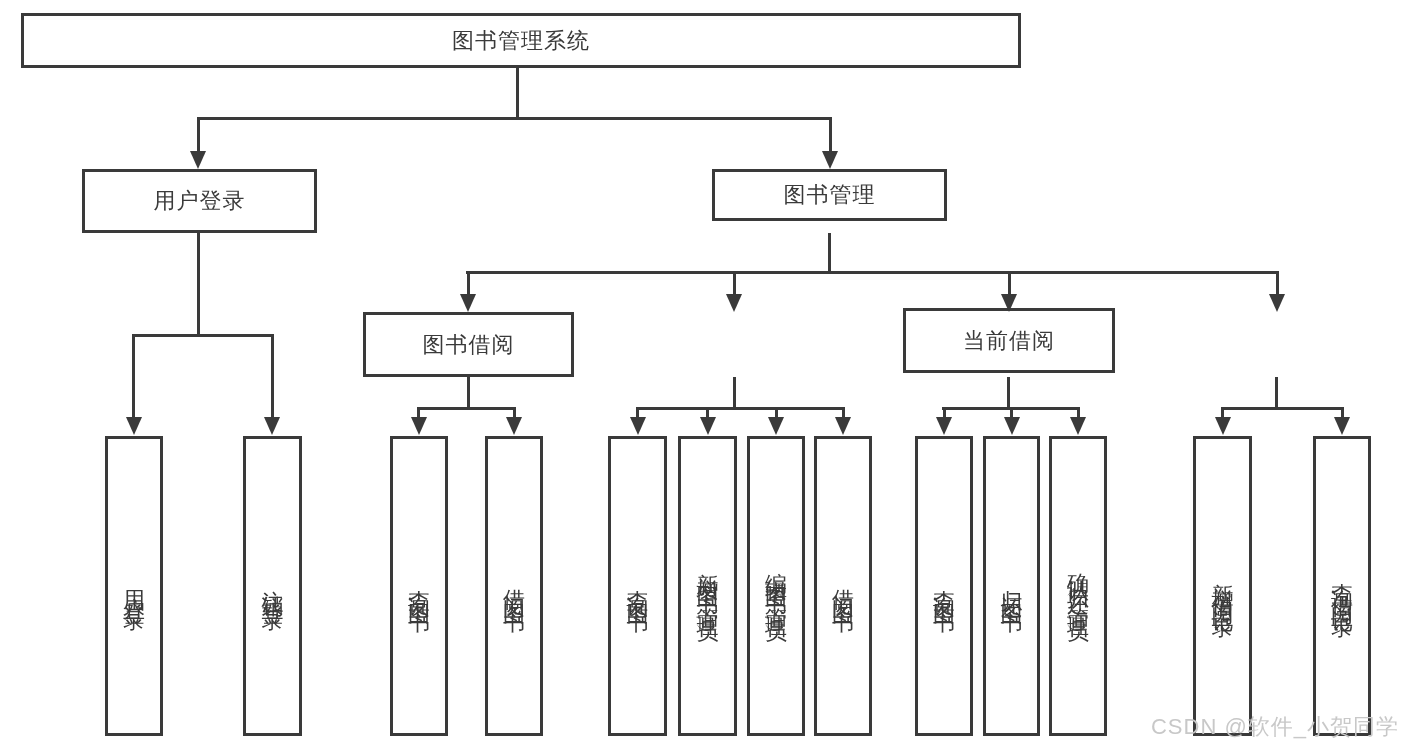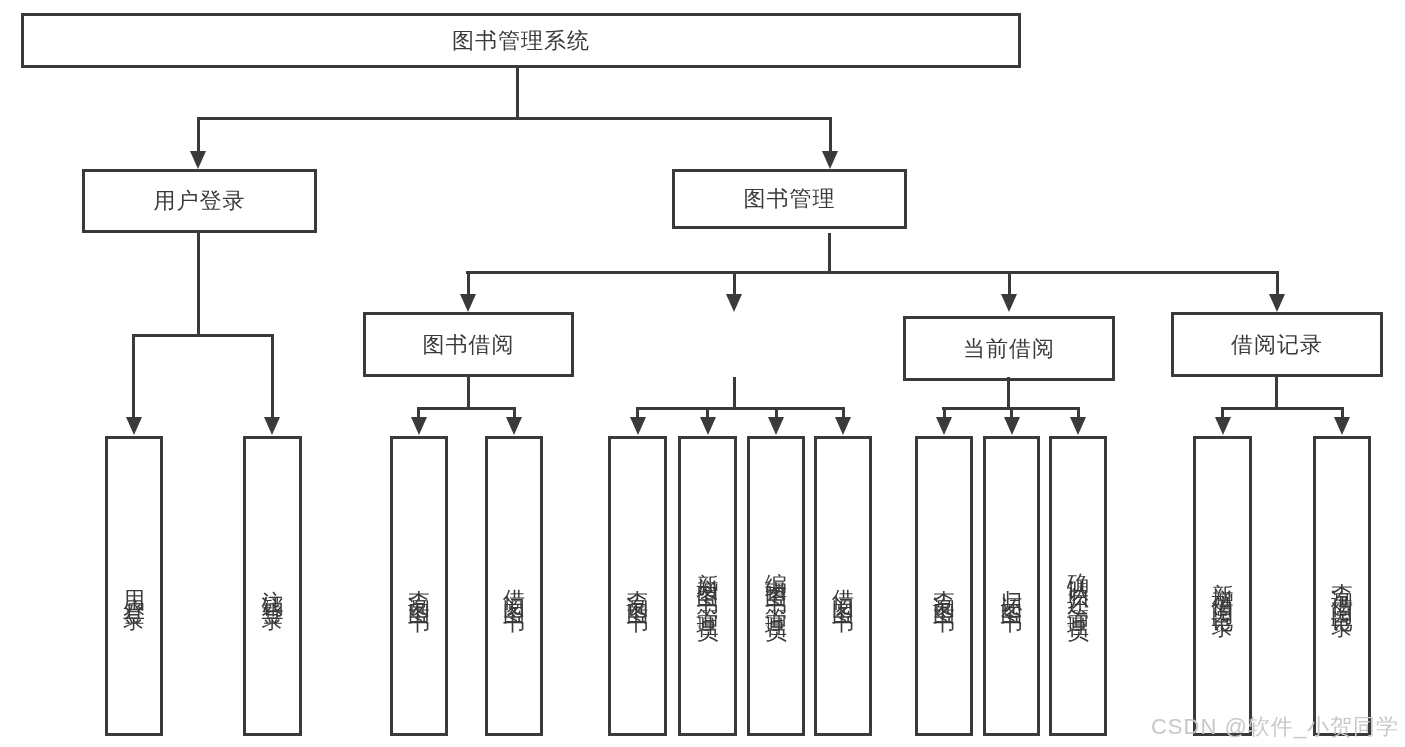--- a/index.html
+++ b/index.html
@@ -53,32 +53,29 @@
 
 <div id="canvas">
 
   <div class="box h" style="left:21px;top:13px;width:1000px;height:55px">
     <span>图书管理系统</span>
   </div>
 
   <div class="box h" style="left:82px;top:169px;width:235px;height:64px">
     <span>用户登录</span>
   </div>
-  <div class="box h" style="left:672px;top:169px;width:235px;height:60px">
+  <div class="box h" style="left:712px;top:169px;width:235px;height:52px">
     <span>图书管理</span>
   </div>
 
   <div class="box h" style="left:363px;top:312px;width:211px;height:65px">
     <span>图书借阅</span>
   </div>
-  <div class="box h" style="left:903px;top:316px;width:212px;height:65px">
+  <div class="box h" style="left:903px;top:308px;width:212px;height:65px">
     <span>当前借阅</span>
-  </div>
-  <div class="box h" style="left:1171px;top:312px;width:212px;height:65px">
-    <span>借阅记录</span>
   </div>
 
   <div class="box v" style="left:105px;top:436px;width:58px;height:300px">
     <span>用户登录</span>
   </div>
   <div class="box v" style="left:243px;top:436px;width:59px;height:300px">
     <span>注销登录</span>
   </div>
 
   <div class="box v" style="left:390px;top:436px;width:58px;height:300px">

